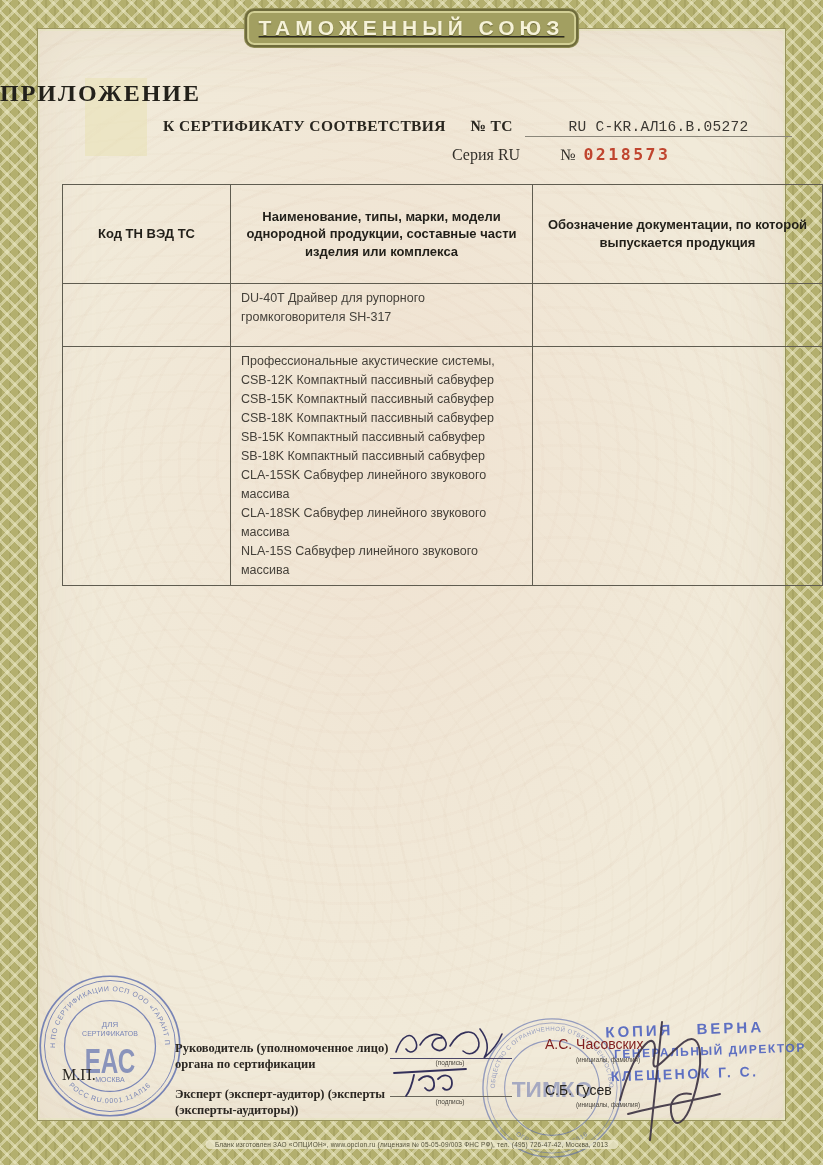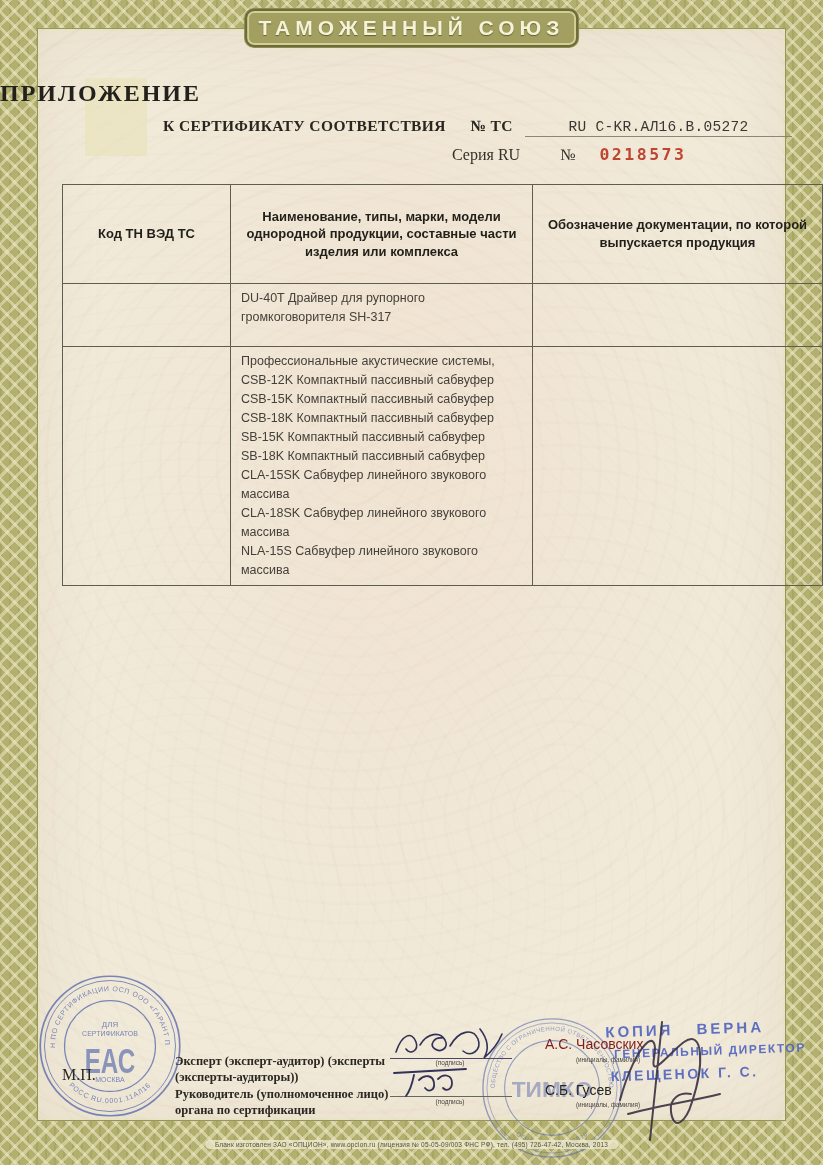--- a/index.html
+++ b/index.html
@@ -32,20 +32,21 @@
   .watermark-square{
     position:absolute;left:85px;top:78px;width:62px;height:78px;
     background:#e6e0ac;opacity:.45;
   }
   
   .badge{
     position:absolute;top:9px;left:50%;transform:translateX(-50%);
     background:#a29f61;border:2px solid #6e6b3b;border-radius:9px;
     padding:5px 12px;box-shadow: inset 0 0 0 2px #d2cf95, 0 0 0 1px #8d8a52;
     white-space:nowrap;
+    text-decoration:underline;
   }
   .badge .badge-text{
     font-family:"Liberation Sans",sans-serif;font-weight:bold;font-size:21px;
     letter-spacing:5px;color:#f6f2d8;text-shadow:0 1px 1px #63602f;
   }
   
   .doc-title{
     position:absolute;top:80px;left:0;width:100%;text-align:left;
     font-weight:bold;font-size:24px;letter-spacing:2px;color:#23211b;
   }
@@ -58,21 +59,21 @@
     display:inline-block;font-family:Liberation Mono, monospace;font-weight:normal;
     font-size:14.5px;color:#3b3833;border-bottom:1.5px solid #8a867a;
     min-width:255px;text-align:center;padding:0 6px 1px 6px;margin-left:8px;letter-spacing:.3px;
   }
   .series-line{
     position:absolute;top:145px;left:452px;white-space:nowrap;font-size:16px;color:#33302a;
   }
   .series-no-sign{margin-left:36px;}
   .series-number{
     font-family:"DejaVu Sans Mono",monospace;font-weight:bold;font-size:16.5px;
-    color:#c0452f;letter-spacing:2.5px;margin-left:20px;
+    color:#c0452f;letter-spacing:2.5px;margin-left:4px;
   }
   
   table.cert-table{
     position:absolute;left:62px;top:184px;width:699px;
     border-collapse:collapse;table-layout:fixed;
     font-family:"Liberation Sans",sans-serif;
   }
   .cert-table td{border:1px solid #5f5c50;vertical-align:top;padding:5px 10px;}
   .cert-table .hdr td{
     font-weight:bold;font-size:13px;color:#211f19;text-align:center;vertical-align:middle;
@@ -217,22 +218,22 @@
     </text>
     <text class="stamp-text" font-size="6.4" fill="#5b6cae" letter-spacing="0.8">
       <textPath href="#sc-bot" startOffset="50%" text-anchor="middle">ОГРН 1087748595316</textPath>
     </text>
     <text class="stamp-text" x="75" y="84" text-anchor="middle" font-size="23" font-weight="bold" fill="#5b6cae" fill-opacity="0.8">ТИМКО</text>
   </svg>
 
   <div class="mp-label">М.П.</div>
 
   <div class="roles">
+    <div class="role">Руководитель (уполномоченное лицо) органа по сертификации</div>
     <div class="role second">Эксперт (эксперт-аудитор) (эксперты (эксперты-аудиторы))</div>
-    <div class="role">Руководитель (уполномоченное лицо) органа по сертификации</div>
   </div>
 
   <svg class="sig1" viewBox="0 0 116 34">
     <path d="M6 26 C 12 8, 22 5, 26 16 C 29 25, 20 29, 16 23 M 30 19 C 37 7, 50 5, 55 14 C 59 22, 51 27, 45 23 C 39 19, 44 11, 52 12 M 60 20 C 69 4, 83 2, 88 13 C 92 24, 81 32, 73 25 M 90 3 C 97 12, 100 22, 94 32 C 101 26, 108 18, 112 8" fill="none" stroke="#33305a" stroke-width="1.6" stroke-linecap="round"></path>
   </svg>
   <div class="sigline1"></div>
   <div class="podpis1">(подпись)</div>
 
   <svg class="sig2" viewBox="0 0 92 32">
     <path d="M2 7 L74 3 M22 9 C 20 19, 17 26, 14 30 M27 14 C 33 8, 41 9, 42 17 C 43 24, 37 27, 33 22 M46 13 C 52 7, 60 9, 60 17 C 60 23, 55 26, 51 22" fill="none" stroke="#33305a" stroke-width="1.8" stroke-linecap="round"></path>

